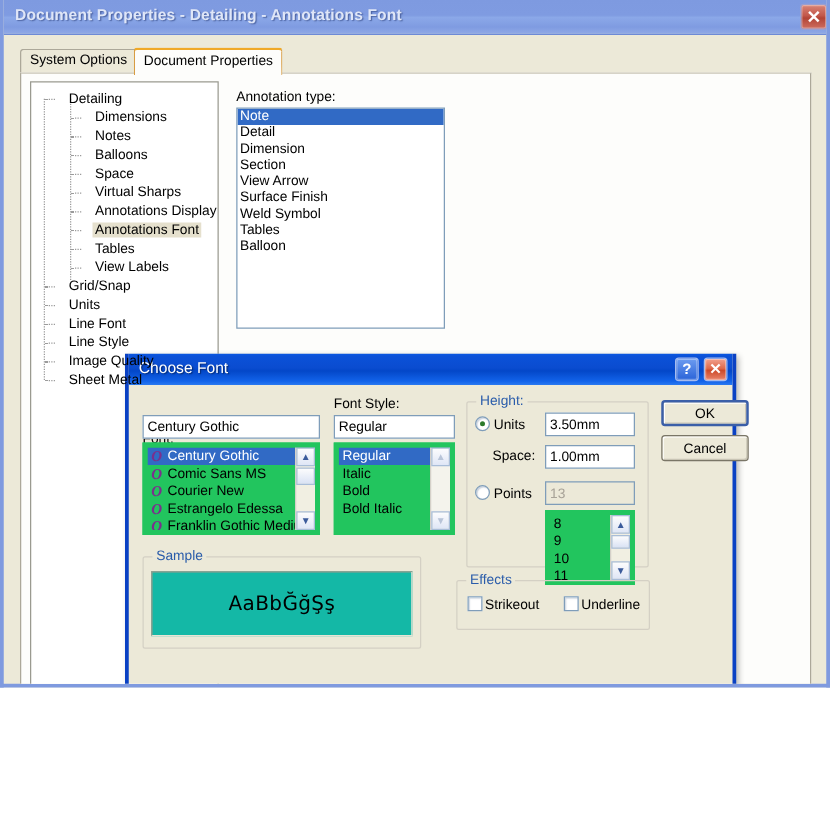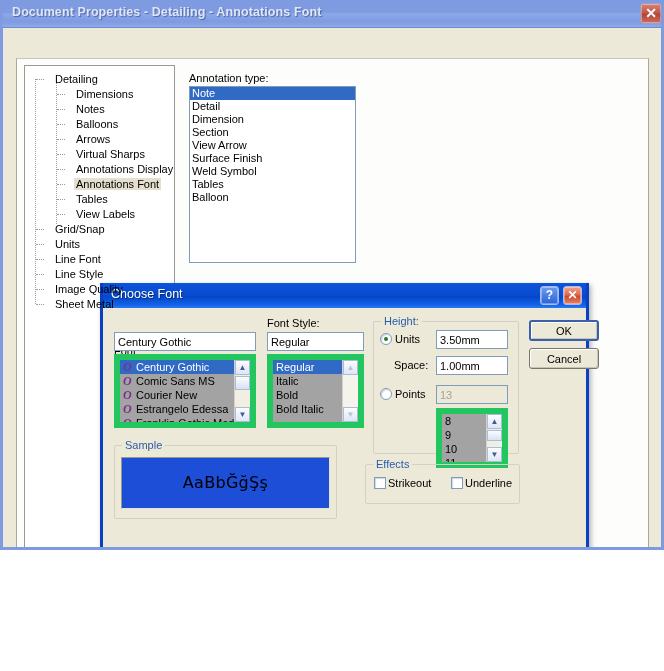--- a/index.html
+++ b/index.html
@@ -187,22 +187,22 @@
     font-size: 11px; color: #000;
     padding: 2px 3px 0 3px;
     line-height: 14px;
     white-space: nowrap; overflow: hidden;
     cursor: text;
   }
   .textbox.disabled { background: #ece9d8; color: #a8a398; }
 
   .listbox {
     position: absolute;
-    background: #a3a3a3;
-    border: 6px solid #22c55e;
+    background: #22c55e;
+    border: 4px solid #22c55e;
     overflow: hidden;
   }
   .listbox .li {
     height: 14px; line-height: 14px;
     font-size: 11px; padding-left: 3px;
     white-space: nowrap; color: #000;
     cursor: pointer; position: relative;
   }
   .listbox .li.selected { background: #316ac5; color: #ffffff; }
   .ttf-icon {
@@ -272,21 +272,21 @@
     border: 1px solid #7f9db9;
     box-shadow: inset 1px 1px 1px rgba(120,140,170,.35);
     vertical-align: -2px;
     margin-right: 2px;
   }
 
   
   #sample-inner {
     position: absolute; left: 6px; top: 11px;
     width: 209px; height: 52px;
-    background: #1d4ed8;
+    background: #14b8a6;
     border: 1px solid #9c988a;
     border-right-color: #e8e4d4; border-bottom-color: #e8e4d4;
     overflow: hidden;
   }
   #sample-text {
     position: absolute; left: 0; right: 0; top: 15px;
     text-align: center;
     font-size: 16px;
     font-family: "DejaVu Sans", sans-serif;
     color: #000;
@@ -310,20 +310,24 @@
 
 <div id="window">
 
   <div id="titlebar">
     <div class="title">Document Properties - Detailing - Annotations Font</div>
     <div id="close-btn">
       <div class="x">✕</div>
     </div>
   </div>
 
+  <div id="tabstrip">
+    <div class="tab" style="left:0px;">System Options</div>
+    <div class="tab active" style="left:91px;">Document Properties</div>
+  </div>
 
   <div id="content-panel">
 
     <div id="tree-panel">
       <div style="position:absolute; left:6px; top:6px; right:2px;">
 
         <div style="position:absolute; left:4px; top:7px; height:225px; width:1px; border-left:1px dotted #9b9b9b;"></div>
 
         <div style="position:absolute; left:25px; top:7px; height:145px; width:1px; border-left:1px dotted #9b9b9b;"></div>
 
@@ -338,21 +342,21 @@
         <div class="tree-item" style="padding-left:43px;">
           <span class="dash" style="left:26px;"></span>
           <span class="lbl">Notes</span>
         </div>
         <div class="tree-item" style="padding-left:43px;">
           <span class="dash" style="left:26px;"></span>
           <span class="lbl">Balloons</span>
         </div>
         <div class="tree-item" style="padding-left:43px;">
           <span class="dash" style="left:26px;"></span>
-          <span class="lbl">Arrows</span>
+          <span class="lbl">Space</span>
         </div>
         <div class="tree-item" style="padding-left:43px;">
           <span class="dash" style="left:26px;"></span>
           <span class="lbl">Virtual Sharps</span>
         </div>
         <div class="tree-item" style="padding-left:43px;">
           <span class="dash" style="left:26px;"></span>
           <span class="lbl">Annotations Display</span>
         </div>
         <div class="tree-item selected" style="padding-left:43px;">

